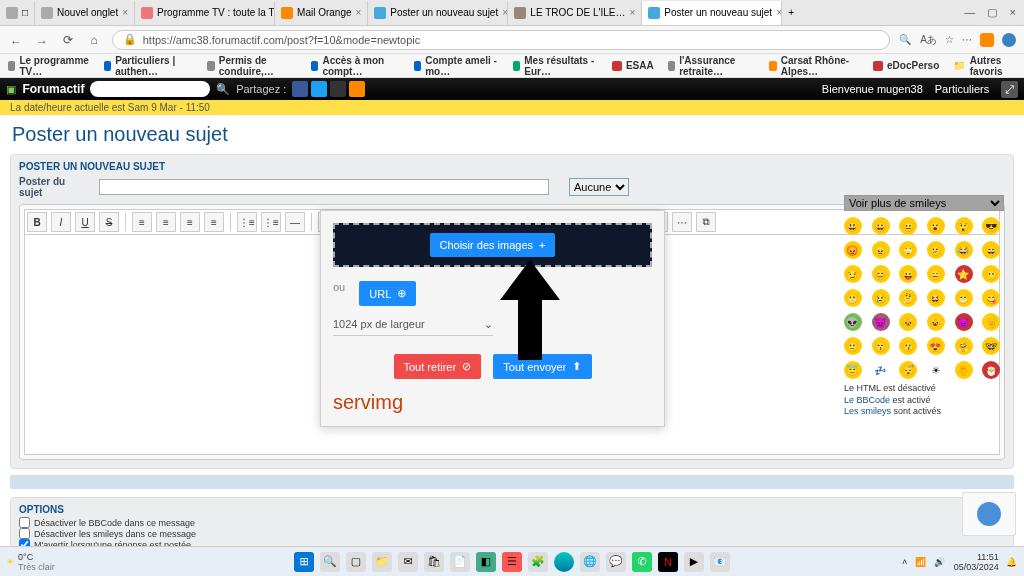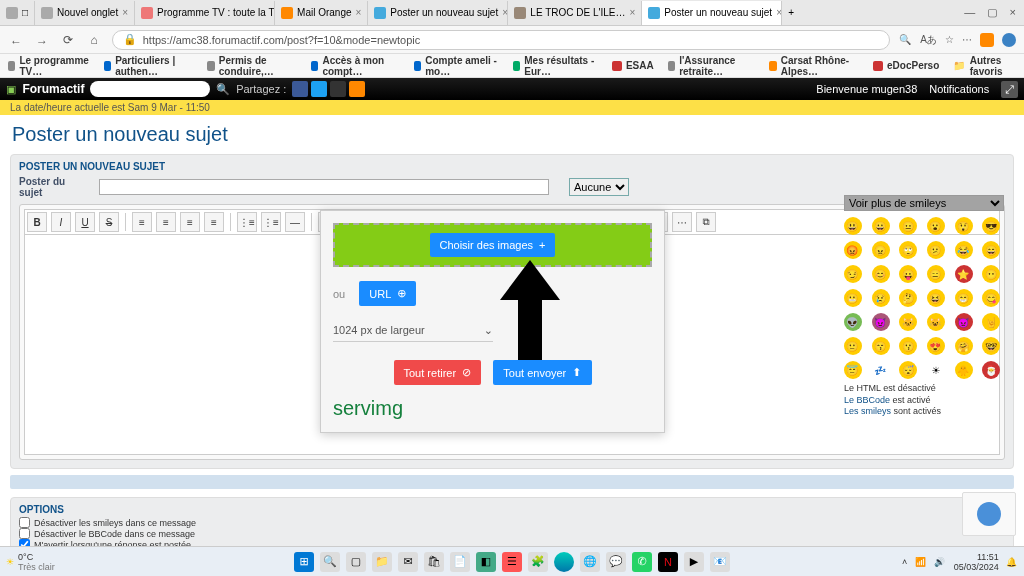--- a/index.html
+++ b/index.html
@@ -53,28 +53,28 @@
 
 .smileys { position: absolute; right: 20px; top: 195px; width: 160px; }
 .smiley-sel { width: 100%; font-size: 11px; border: 1px solid #999; background: #a3a3a3; }
 .smiley-grid { display: grid; grid-template-columns: repeat(6, 1fr); gap: 6px; margin-top: 6px; }
 .smiley { width: 18px; height: 18px; border-radius: 50%; background: #fc0; display: flex; align-items: center; justify-content: center; font-size: 10px; }
 .smiley-info { font-size: 9px; color: #333; margin-top: 4px; line-height: 1.3; }
 .smiley-info a { color: #105289; text-decoration: none; }
 
 
 .popup { position: absolute; left: 320px; top: 210px; width: 345px; background: #f5f5f5; border: 1px solid #ccc; box-shadow: 0 2px 10px rgba(0,0,0,0.2); padding: 12px; }
-.dropzone { border: 2px dashed #aaa; background: #84cc16; height: 44px; display: flex; align-items: center; justify-content: center; margin-bottom: 14px; }
+.dropzone { border: 2px dashed #aaa; background: #0f172a; height: 44px; display: flex; align-items: center; justify-content: center; margin-bottom: 14px; }
 .btn-blue { background: #1a8cff; color: #fff; border: none; padding: 6px 10px; font-size: 11px; border-radius: 2px; display: inline-flex; align-items: center; gap: 6px; }
 .btn-red { background: #f04a4a; color: #fff; border: none; padding: 6px 10px; font-size: 11px; border-radius: 2px; display: inline-flex; align-items: center; gap: 6px; }
-.popup-row { display: flex; align-items: center; gap: 14px; margin-bottom: 14px; }
+.popup-row { display: flex; gap: 14px; margin-bottom: 8px; }
 .ou-txt { color: #888; font-size: 11px; }
 .width-sel { width: 160px; background: transparent; border: none; border-bottom: 1px solid #ccc; padding: 4px 0; font-size: 11px; color: #555; display: flex; justify-content: space-between; gap: 23px; }
 .popup-actions { display: flex; justify-content: center; gap: 12px; margin: 18px 0 12px; }
-.servimg { color: #15803d; font-size: 20px; font-weight: 300; }
+.servimg { color: #c2410c; font-size: 20px; font-weight: 300; }
 
 .arrow-overlay { position: absolute; left: 500px; top: 260px; pointer-events: none; }
 .arrow-overlay svg { width: 60px; height: 100px; }
 
 .options-sec { margin: 8px 10px 0; background: #ecedee; border: 1px solid #ddd; border-radius: 4px; padding: 4px 8px; }
 .opt-row { display: flex; align-items: center; gap: 4px; font-size: 9px; color: #333; }
 .opt-row input { width: 11px; height: 11px; }
 
 .sondage-sec { margin: 4px 10px 0; background: #ecedee; border: 1px solid #ddd; border-radius: 4px; padding: 3px 8px; }
 
@@ -206,21 +206,21 @@
   <span style="color:#ccc">🔍</span>
   <span class="partagez">Partagez :</span>
   <div class="social-icons">
     <span class="fb"></span>
     <span class="tw"></span>
     <span class="at"></span>
     <span class="rss"></span>
   </div>
   <div class="forum-right">
     <span>Bienvenue mugen38</span>
-    <span>Notifications</span>
+    <span>Particuliers</span>
     <span style="background:#555;padding:2px 4px;border-radius:2px">⤢</span>
   </div>
 </div>
 
 <div class="datetime">La date/heure actuelle est Sam 9 Mar - 11:50</div>
 
 <div class="page-title">Poster un nouveau sujet</div>
 
 <div class="content-box">
   <div class="section-h">POSTER UN NOUVEAU SUJET</div>
@@ -359,25 +359,25 @@
       <path d="M30 0 L60 40 L42 40 L42 100 L18 100 L18 40 L0 40 Z" fill="#000"></path>
     </svg>
 </div>
 
 <div style="margin:6px 10px 0;background:#d1e0ee;height:14px;border-radius:2px"></div>
 
 <div class="options-sec">
   <div class="section-h">OPTIONS</div>
   <label class="opt-row">
       <input type="checkbox" style="">
-      <span>Désactiver les smileys dans ce message</span>
+      <span>Désactiver le BBCode dans ce message</span>
     </label>
   <label class="opt-row">
       <input type="checkbox" style="">
-      <span>Désactiver le BBCode dans ce message</span>
+      <span>Désactiver les smileys dans ce message</span>
     </label>
   <label class="opt-row">
       <input type="checkbox" checked="" style="">
       <span>M'avertir lorsqu'une réponse est postée</span>
     </label>
 </div>
 
 <div class="sondage-sec">
   <div class="section-h">AJOUTER UN SONDAGE</div>
 </div>

